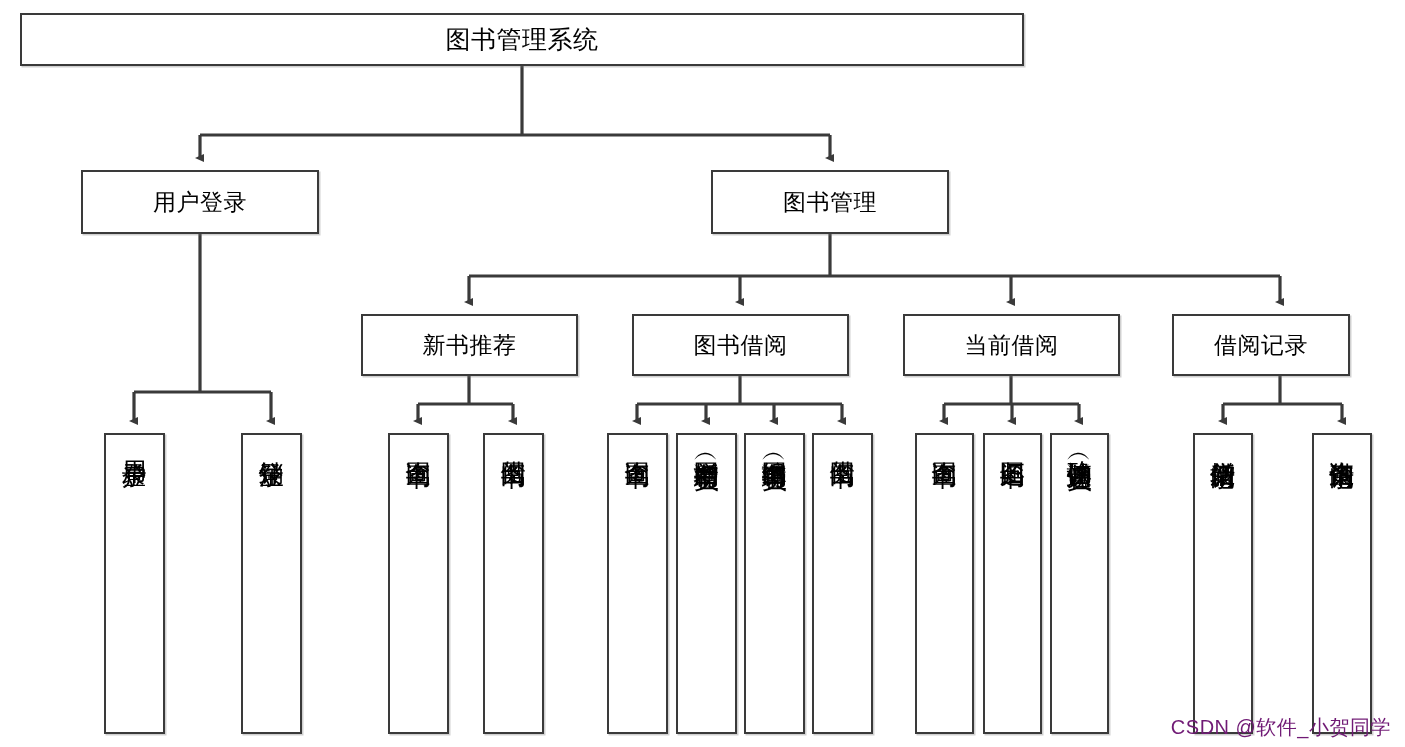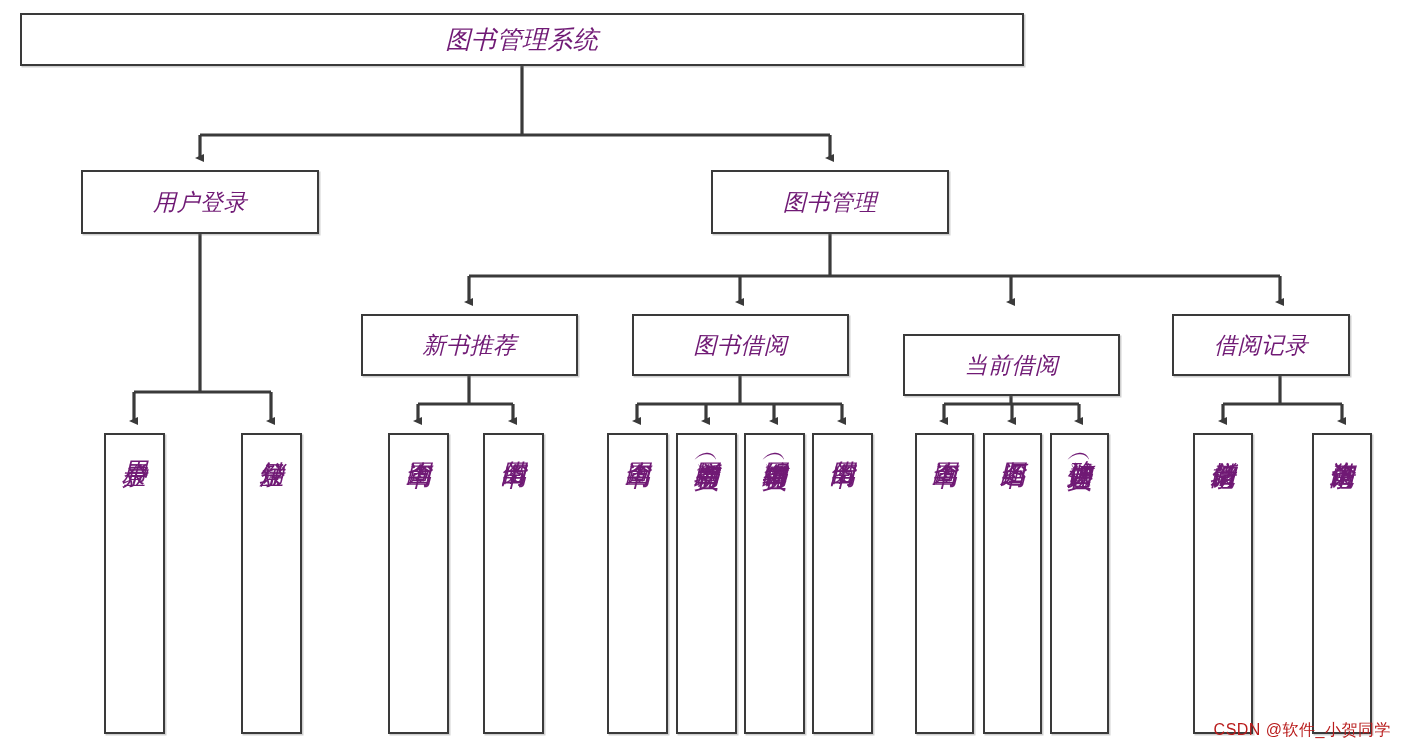--- a/index.html
+++ b/index.html
@@ -31,23 +31,22 @@
     box-sizing: border-box;
     border: 2.2px solid #3a3a3a;
     background: #ffffff;
     display: flex;
     align-items: center;
     justify-content: center;
     text-align: center;
     box-shadow: 1.5px 1.5px 0 rgba(120,120,120,0.35);
   }
   .node-label {
-    color: #701a75;
+    color: #000000;
     letter-spacing: 0.5px;
-    font-style: italic;
   }
   .node.root {
     font-size: 25px;
   }
   .node.level2 {
     font-size: 23px;
   }
   .node.level3 {
     font-size: 23px;
   }
@@ -60,22 +59,22 @@
     text-orientation: upright;
     font-size: 25px;
     line-height: 1.06;
     letter-spacing: 1px;
     white-space: nowrap;
   }
   .watermark {
     position: absolute;
     right: 14px;
     bottom: 6px;
-    font-size: 16px;
-    color: #b91c1c;
+    font-size: 20px;
+    color: #701a75;
     letter-spacing: 0.5px;
     white-space: nowrap;
     margin-top: 21px;
   }
 </style>
 </head>
 <body>
 
 <div id="canvas">
 
@@ -139,21 +138,21 @@
   <div class="node level2" style="left:711px; top:170px; width:238px; height:64px;align-items:center;">
     <span class="node-label">图书管理</span>
   </div>
 
   <div class="node level3" style="left:632px; top:314px; width:217px; height:62px;">
     <span class="node-label">图书借阅</span>
   </div>
   <div class="node level3" style="left:361px; top:314px; width:217px; height:62px;">
     <span class="node-label">新书推荐</span>
   </div>
-  <div class="node level3" style="left:903px; top:314px; width:217px; height:62px;margin-top:20px;">
+  <div class="node level3" style="left:903px; top:314px; width:217px; height:62px;">
     <span class="node-label">当前借阅</span>
   </div>
   <div class="node level3" style="left:1172px; top:314px; width:178px; height:62px;">
     <span class="node-label">借阅记录</span>
   </div>
 
   <div class="node leaf" style="left:104px; top:433px; width:61px; height:301px;">
     <span class="node-label">用户登录</span>
   </div>
   <div class="node leaf" style="left:241px; top:433px; width:61px; height:301px;">

